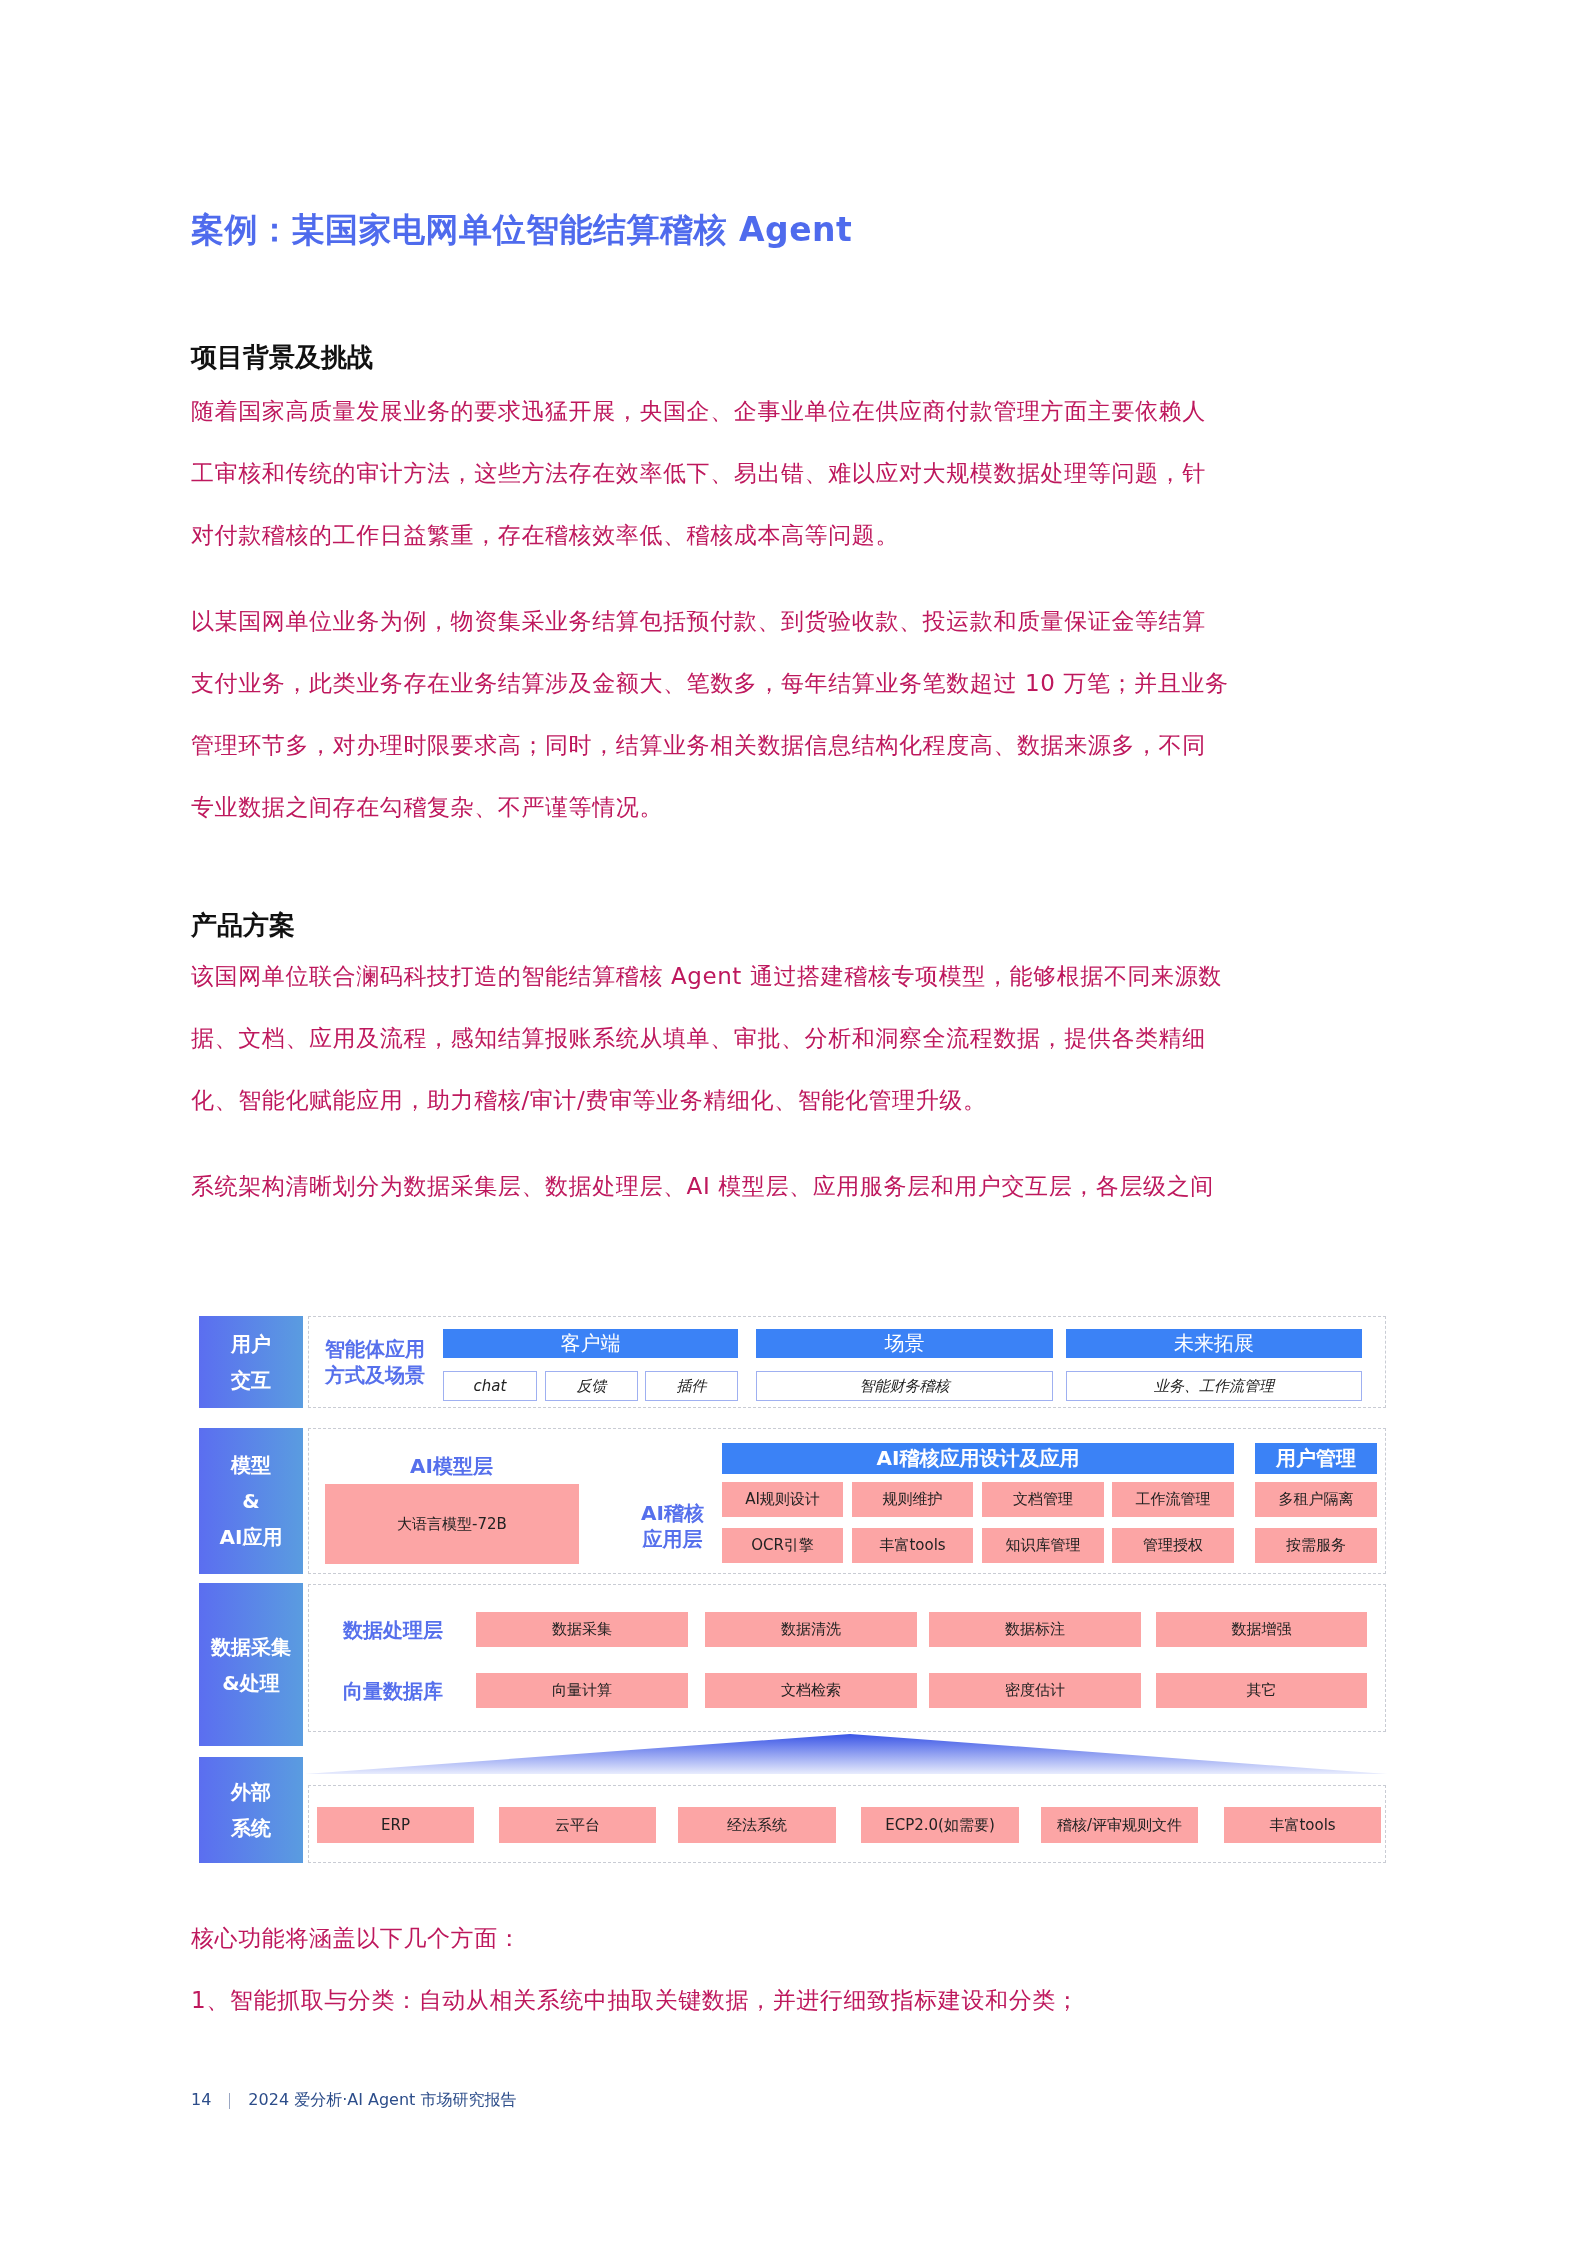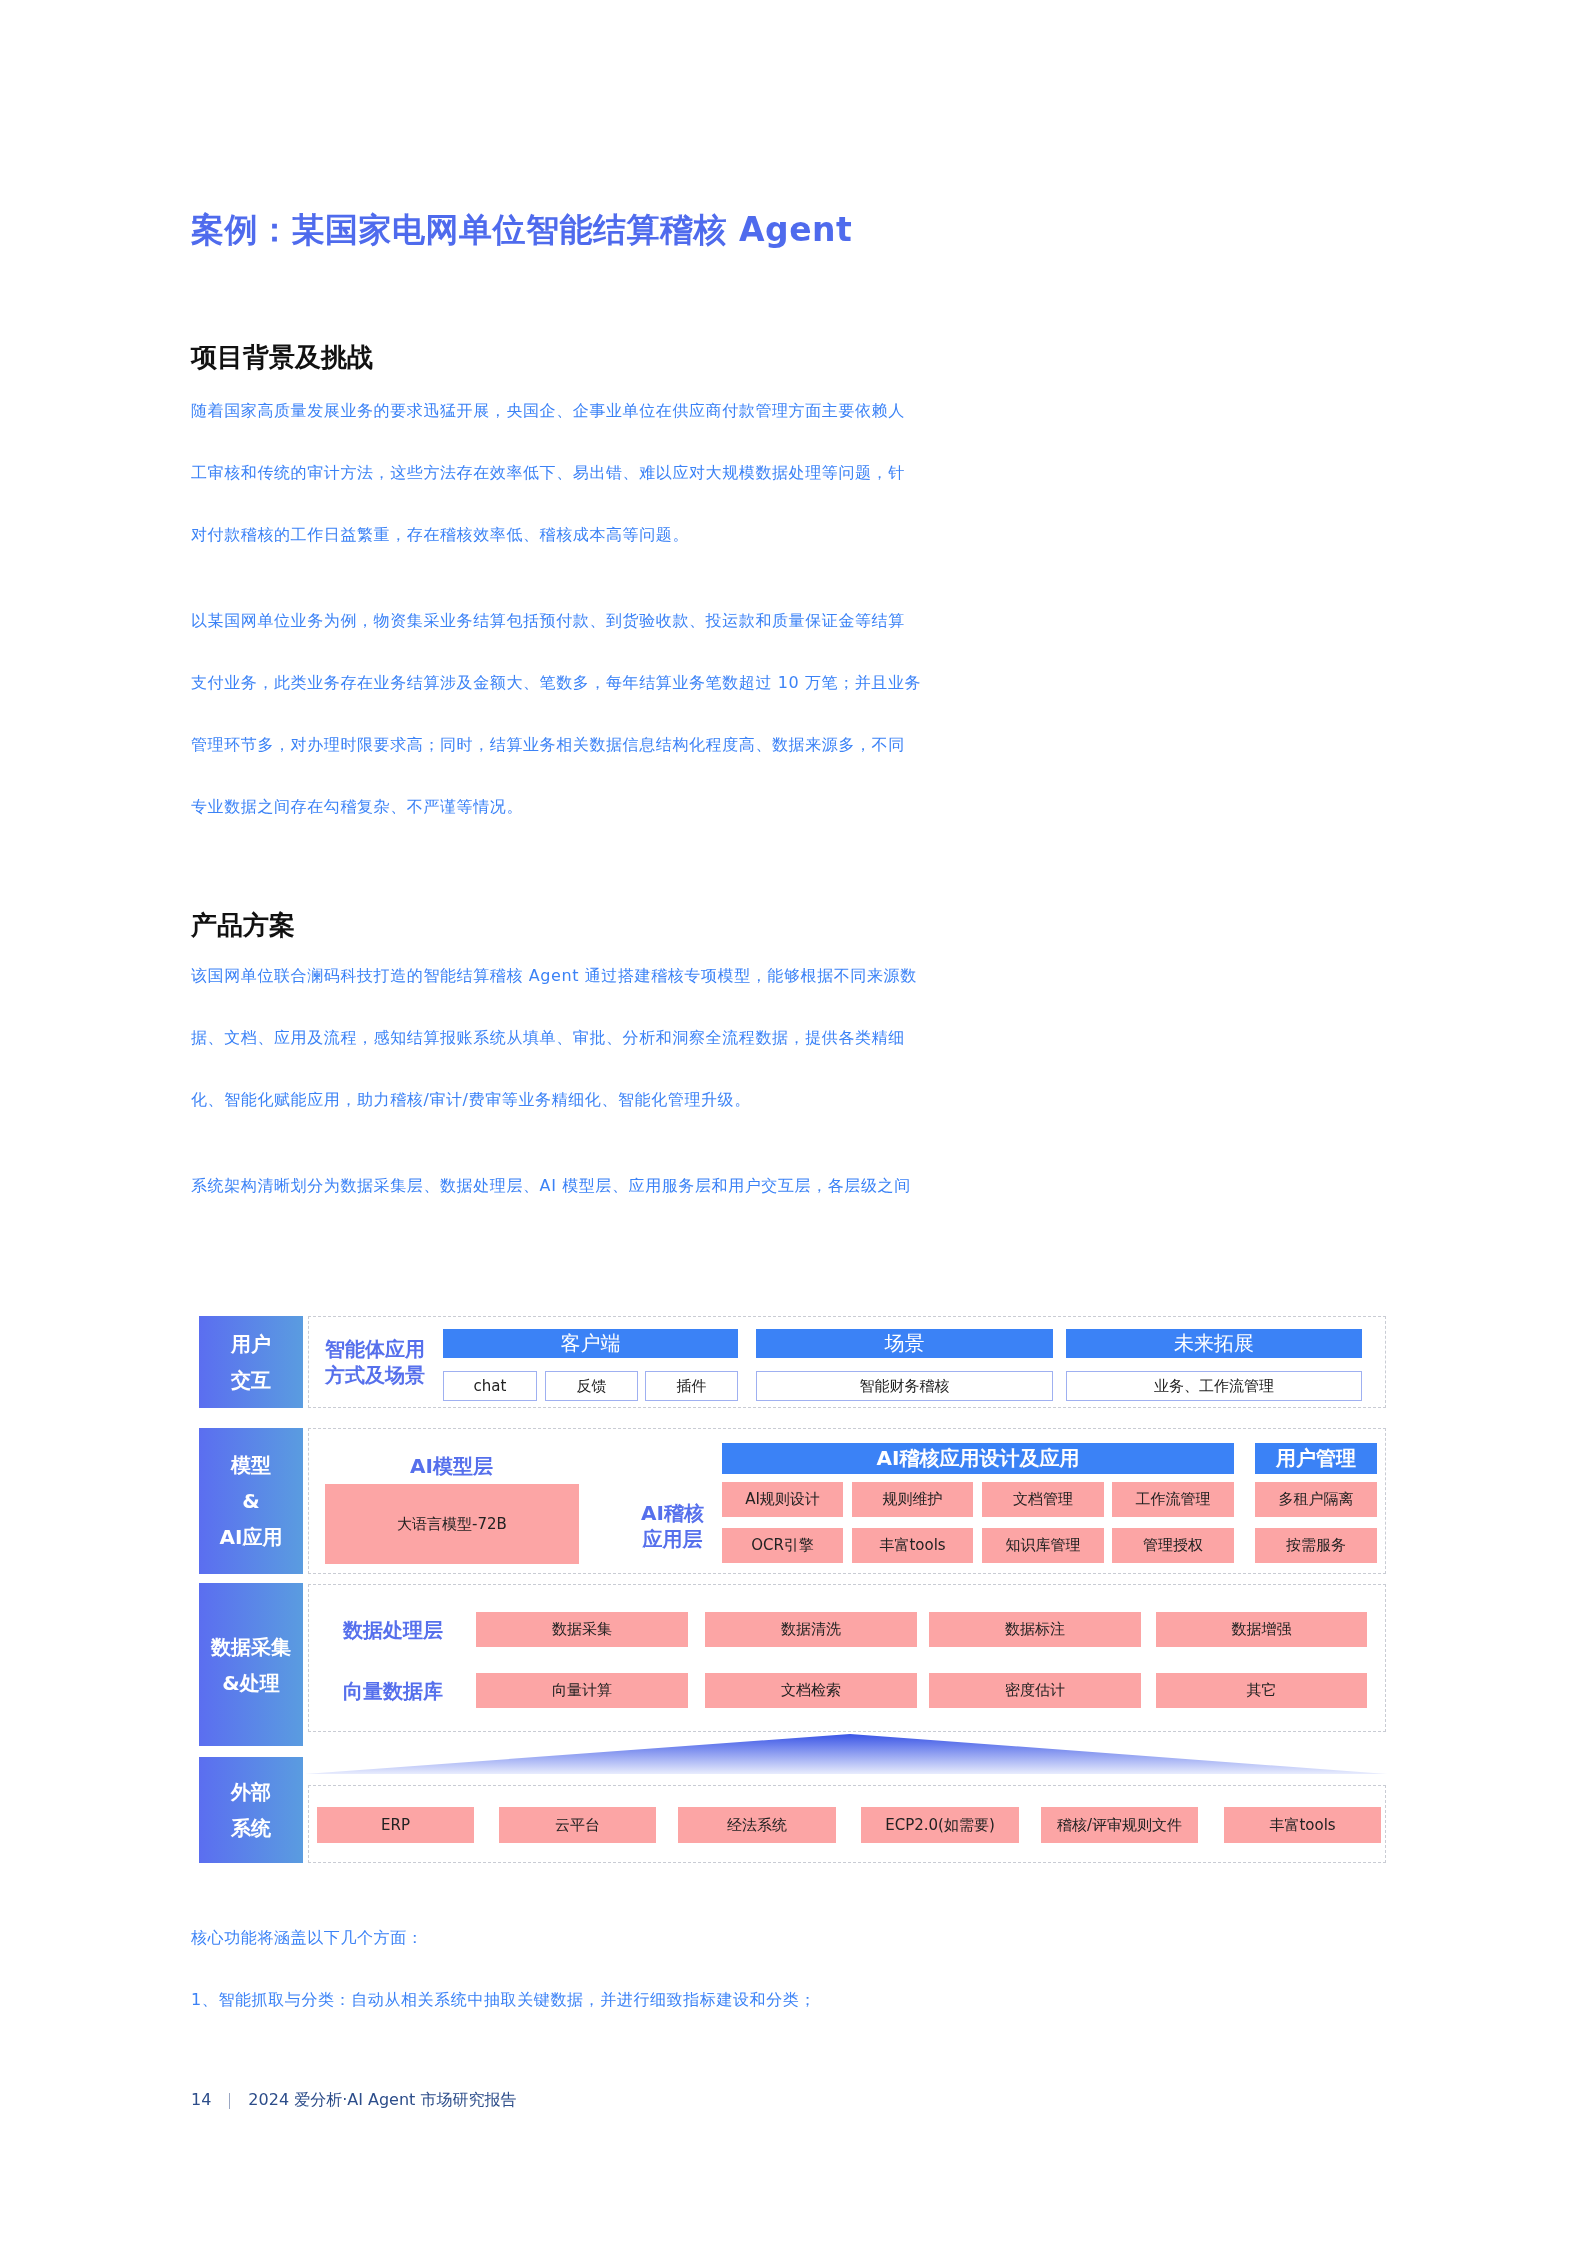--- a/index.html
+++ b/index.html
@@ -1,34 +1,34 @@
 <!DOCTYPE html>
 <html><head>
 <meta charset="utf-8">
 <style>
   html, body { margin:0; padding:0; background:#ffffff; }
   body { width:1586px; height:2242px; position:relative; overflow:hidden;
          font-family:"DejaVu Sans","Liberation Sans",sans-serif; color:#1a1a1a; }
   .abs { position:absolute; }
   .title { left:191px; top:208px; font-size:33px; font-weight:bold; color:#4f6bed; white-space:nowrap; letter-spacing:0.5px; }
   .h2 { left:191px; font-size:26px; font-weight:bold; color:#111; white-space:nowrap;margin-top:32px; }
-  .para { left:191px; width:1222px; font-size:16px; line-height:62px; color:#3b82f6; text-align:justify; letter-spacing:0.6px; }
+  .para { left:191px; width:1222px; font-size:23px; line-height:62px; color:#be185d; text-align:justify; letter-spacing:0.6px; }
   .para span { display:block; white-space:nowrap; }
 
   
   .lbl { position:absolute; left:199px; width:104px;
          background:linear-gradient(90deg,#5b6ef0 0%,#5a9ce0 100%);
          color:#fff; font-weight:bold; font-size:20px; line-height:36px;
          display:flex; align-items:center; justify-content:center; text-align:center; }
   .dash { position:absolute; border:1.5px dashed #c9ccd4; box-sizing:border-box; }
   .bar { position:absolute; background:#3b82f6; color:#fff; font-size:20px;
          display:flex; align-items:center; justify-content:center; }
   .bar.bold { font-weight:bold; }
   .wbox { position:absolute; background:#fff; border:1.5px solid #9fb0f1; box-sizing:border-box;
-          font-size:15px; color:#222; display:flex; align-items:center; justify-content:center; }
+          font-size:15px; color:#222; display:flex; align-items:center; justify-content:center;font-style:italic; }
   .cell { position:absolute; background:#fca5a5; font-size:15px; color:#222;
           display:flex; align-items:center; justify-content:center; white-space:nowrap; }
   .bluelbl { position:absolute; color:#5670ec; font-weight:bold; font-size:20px; line-height:26px; white-space:nowrap; }
   .footer { left:191px; top:2090px; font-size:16px; color:#2c4d8a; white-space:nowrap; }
   .footer .sep { display:inline-block; width:1px; height:16px; background:#9aa6c2; margin:0 18px; vertical-align:middle; }
 </style>
 </head>
 <body>
 
 <div class="abs title">案例：某国家电网单位智能结算稽核 Agent</div>

